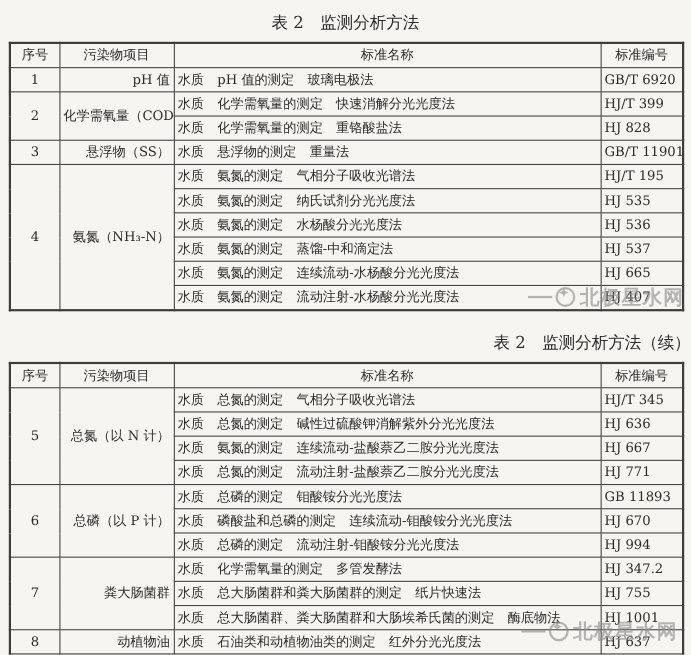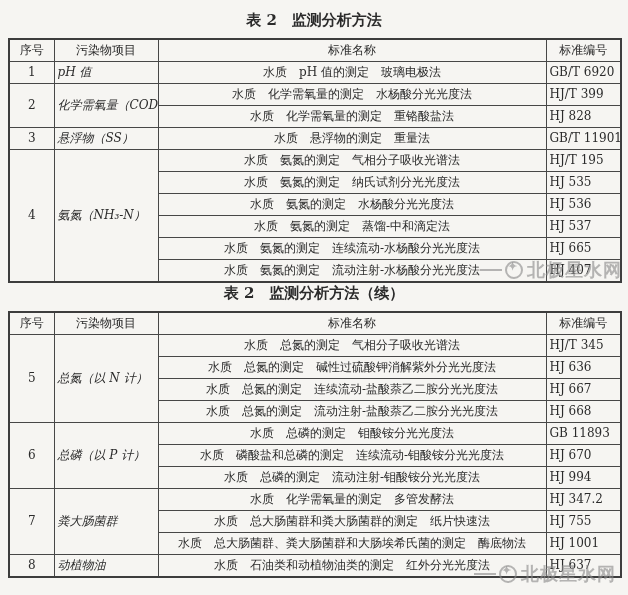--- a/index.html
+++ b/index.html
@@ -6,26 +6,26 @@
   body {
     width:628px; height:595px;
     background:#f6f5f2;
     position:relative;
     overflow:hidden;
     font-family:"DejaVu Serif","Liberation Serif",serif;
     color:#2b2b2b;
   }
   .doc-title {
     text-align:center;
-    font-weight:bold;
+    font-weight:normal;
     font-size:15px;
     line-height:20px;
   }
   .title-1 { padding-top:10px; }
-  .title-2 { margin-top:0; }
+  .title-2 { margin-top:18px;text-align:right; }
   table.std-table {
     border-collapse:collapse;
     table-layout:fixed;
     width:612px;
     margin:8px 0 0 8px;
     border:2px solid #3d3d3d;
     background:transparent;
   }
   .std-table th, .std-table td {
     border:1px solid #474747;
@@ -34,22 +34,22 @@
     line-height:21px;
     padding:0 3px;
     overflow:hidden;
     white-space:nowrap;
   }
   .std-table th {
     font-weight:normal;
     text-align:center;
   }
   .col-no    { text-align:center; }
-  .col-pollutant { text-align:left; padding:0 1px;font-style:italic; }
-  .col-name  { text-align:center; padding-left:10px; }
+  .col-pollutant { text-align:right; padding:0 1px; }
+  .col-name  { text-align:left; padding-left:10px; }
   .col-code  { text-align:left; padding:0 1px; }
   
   .watermark {
     position:absolute;
     display:flex;
     align-items:center;
     color:rgba(138,138,138,0.62);
     font-weight:bold;
     font-size:18px;
     letter-spacing:1px;
@@ -105,21 +105,21 @@
   <tbody>
       <tr>
         <td class="col-no" rowspan="1">1</td>
         <td class="col-pollutant" rowspan="1">pH 值</td>
         <td class="col-name">水质　pH 值的测定　玻璃电极法</td>
         <td class="col-code">GB/T 6920</td>
       </tr>
       <tr>
         <td class="col-no" rowspan="2">2</td>
         <td class="col-pollutant" rowspan="2">化学需氧量（COD）</td>
-        <td class="col-name">水质　化学需氧量的测定　水杨酸分光光度法</td>
+        <td class="col-name">水质　化学需氧量的测定　快速消解分光光度法</td>
         <td class="col-code">HJ/T 399</td>
       </tr>
       <tr>
         <td class="col-name">水质　化学需氧量的测定　重铬酸盐法</td>
         <td class="col-code">HJ 828</td>
       </tr>
       <tr>
         <td class="col-no" rowspan="1">3</td>
         <td class="col-pollutant" rowspan="1">悬浮物（SS）</td>
         <td class="col-name">水质　悬浮物的测定　重量法</td>
@@ -176,26 +176,26 @@
         <td class="col-no" rowspan="4">5</td>
         <td class="col-pollutant" rowspan="4">总氮（以 N 计）</td>
         <td class="col-name">水质　总氮的测定　气相分子吸收光谱法</td>
         <td class="col-code">HJ/T 345</td>
       </tr>
       <tr>
         <td class="col-name">水质　总氮的测定　碱性过硫酸钾消解紫外分光光度法</td>
         <td class="col-code">HJ 636</td>
       </tr>
       <tr>
-        <td class="col-name">水质　总氮的测定　连续流动-盐酸萘乙二胺分光光度法</td>
+        <td class="col-name">水质　氨氮的测定　连续流动-盐酸萘乙二胺分光光度法</td>
         <td class="col-code">HJ 667</td>
       </tr>
       <tr>
         <td class="col-name">水质　总氮的测定　流动注射-盐酸萘乙二胺分光光度法</td>
-        <td class="col-code">HJ 668</td>
+        <td class="col-code">HJ 771</td>
       </tr>
       <tr>
         <td class="col-no" rowspan="3">6</td>
         <td class="col-pollutant" rowspan="3">总磷（以 P 计）</td>
         <td class="col-name">水质　总磷的测定　钼酸铵分光光度法</td>
         <td class="col-code">GB 11893</td>
       </tr>
       <tr>
         <td class="col-name">水质　磷酸盐和总磷的测定　连续流动-钼酸铵分光光度法</td>
         <td class="col-code">HJ 670</td>

